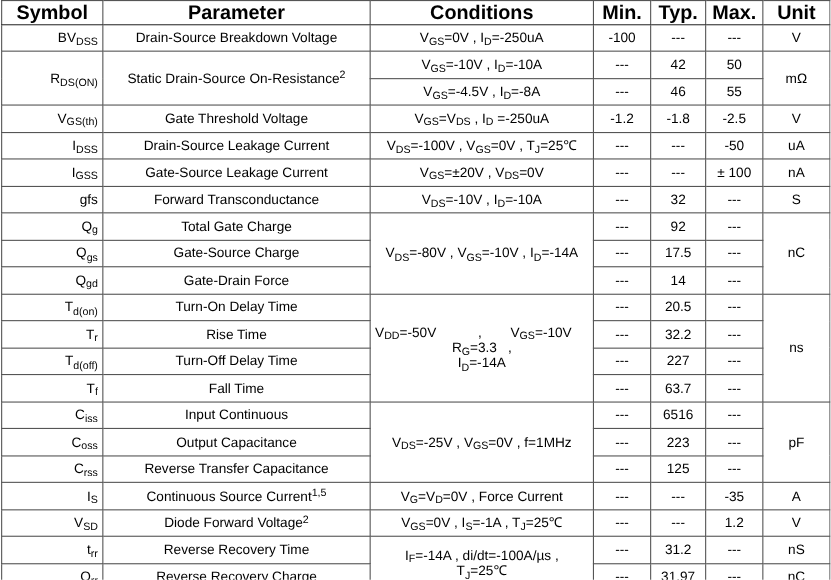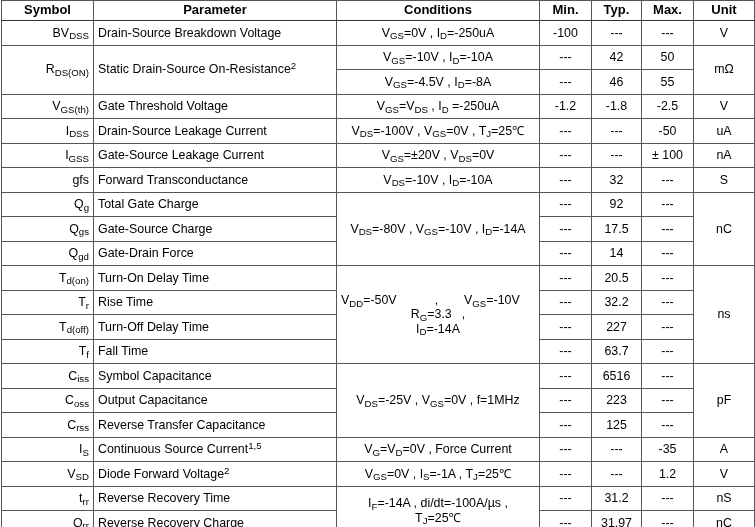--- a/index.html
+++ b/index.html
@@ -27,33 +27,33 @@
     line-height: 1.15;
     vertical-align: middle;
     background: #ffffff;
     white-space: nowrap;
     overflow: hidden;
   }
   #spec-table thead th {
     font-weight: bold;
     text-align: center;
     height: 19px;
-    font-size: 13px;
+    font-size: 18px;
     border-bottom: 1px solid #333333;
   }
   .c-sym   { width: 92px;  text-align: center; }
   .c-param { width: 243px; text-align: left; }
   .c-cond  { width: 203px; text-align: left; }
   .c-min   { width: 52px;  text-align: center; }
   .c-typ   { width: 50px;  text-align: center; }
   .c-max   { width: 52px;  text-align: center; }
   .c-unit  { width: 61px;  text-align: center; }
 
   td.sym   { text-align: right; }
-  td.param { text-align: left; padding-left: 5px; margin-left: 40px; }
+  td.param { text-align: center; padding-left: 5px; margin-left: 40px; }
   td.cond  { text-align: center; padding-left: 4px; white-space: normal; }
   td.num   { text-align: center; }
   td.unit  { text-align: center; }
 
   tbody tr { height: 24.5px; }
 
   sub {
     font-size: 0.78em;
     vertical-align: baseline;
     position: relative;
@@ -225,21 +225,21 @@
     <tr>
       <td class="sym"><span>T</span><sub>f</sub></td>
       <td class="param">Fall Time</td>
       <td class="num">---</td>
       <td class="num">63.7</td>
       <td class="num">---</td>
     </tr>
 
     <tr>
       <td class="sym"><span>C</span><sub>iss</sub></td>
-      <td class="param">Symbol Capacitance</td>
+      <td class="param">Input Continuous</td>
       <td class="cond" rowspan="3">V<sub>DS</sub>=-25V , V<sub>GS</sub>=0V , f=1MHz</td>
       <td class="num">---</td>
       <td class="num">6516</td>
       <td class="num">---</td>
       <td class="unit" rowspan="3">pF</td>
     </tr>
 
     <tr>
       <td class="sym"><span>C</span><sub>oss</sub></td>
       <td class="param">Output Capacitance</td>

